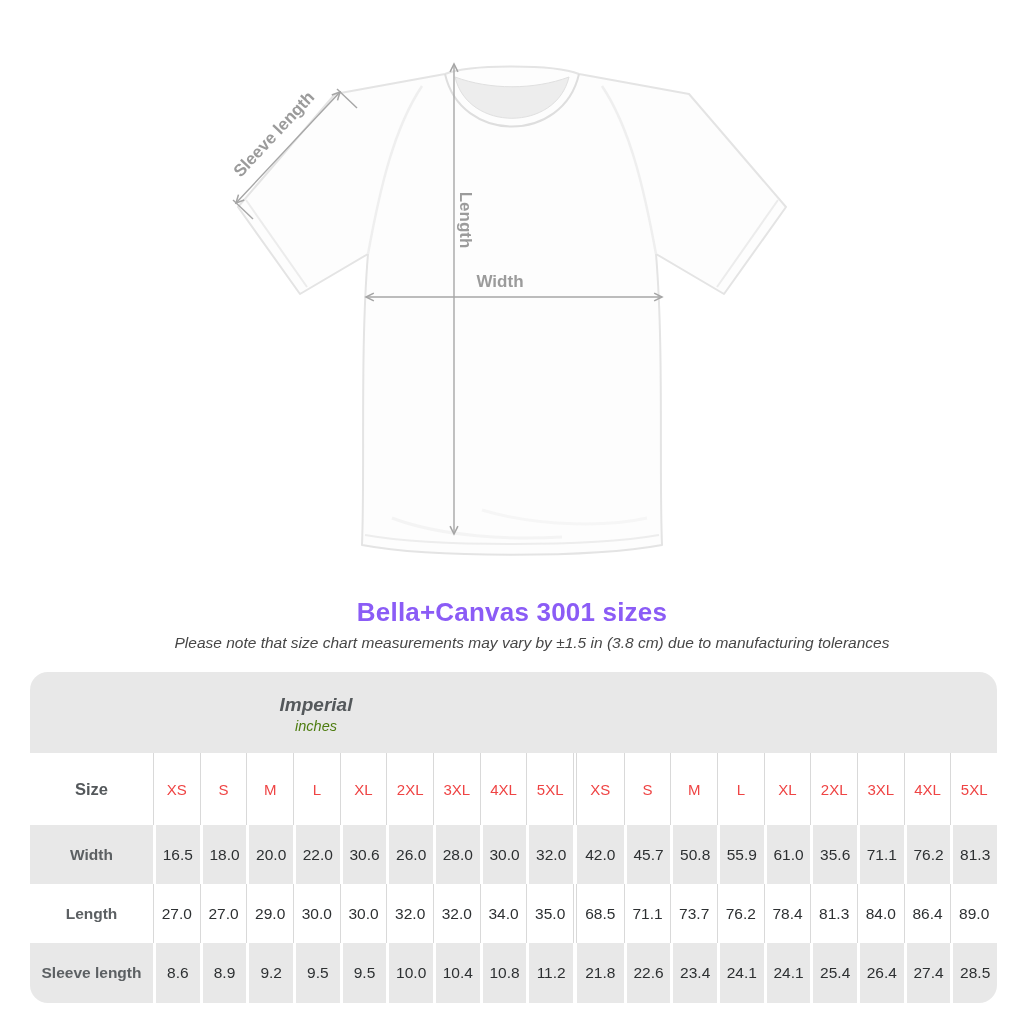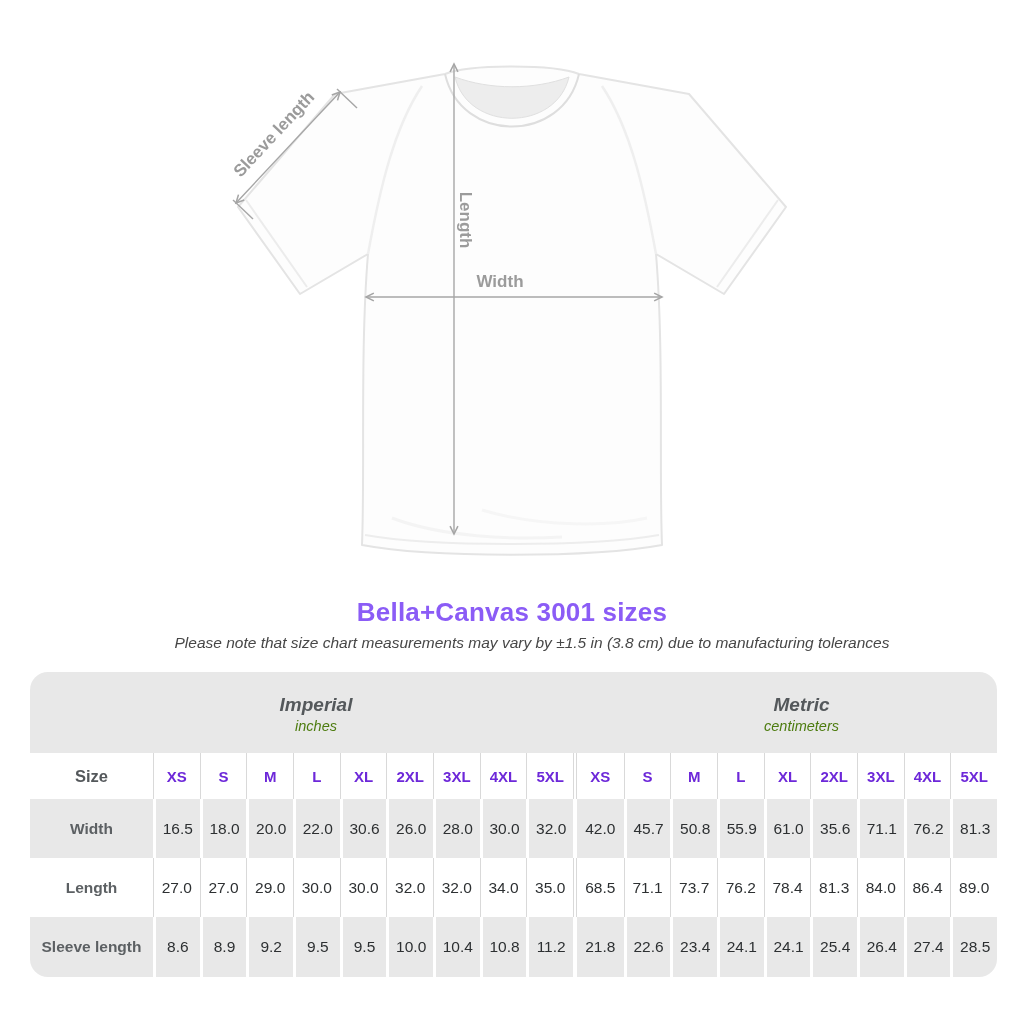--- a/index.html
+++ b/index.html
@@ -29,23 +29,23 @@
   }
   .ugroup{display:flex;flex-direction:column;align-items:center;justify-content:center;padding-top:4px;margin-left:29px;}
   .g1{grid-column:1/11;}
   .g2{grid-column:12/21;}
   .uname{font-size:19px;font-weight:bold;font-style:italic;color:#54585b;line-height:22px;}
   .uunit{font-size:14.5px;font-style:italic;color:#4d7c0f;line-height:20px;}
   .trow{
     display:grid;grid-template-columns:123px repeat(9,1fr) 4px repeat(9,1fr);
     height:59px;
   }
-  .thead{height:46px;}
+  .thead{height:72px;}
   .cell{display:flex;align-items:center;justify-content:center;font-size:15.5px;color:#2d3032;}
-  .thead .cell{font-weight:bold;color:#6d28d9;font-size:15px;}
+  .thead .cell{font-weight:normal;color:#ef4444;font-size:15px;}
   .cell.corner{font-weight:bold;color:#54585b;font-size:16.5px;}
   .cell.rlabel{font-weight:bold;color:#5c6063;font-size:15.5px;}
   .white{background:#ffffff;}
   .gray{background:#e8e8e8;}
   
   .white > *:not(:first-child){border-left:1px solid #d9d9d9;}
   .gray  > *:not(:first-child){border-left:3px solid #ffffff;}
   .gdiv{background:#ffffff;}
   .white .gdiv{border-left:1px solid #d9d9d9;border-right:1px solid #d9d9d9;}
   .gray .gdiv{border-left:none;}
@@ -99,24 +99,20 @@
 <div class="title">Bella+Canvas 3001 sizes</div>
 <div class="note">Please note that size chart measurements may vary by ±1.5 in (3.8 cm) due to manufacturing tolerances</div>
 
 <div class="sizetable">
 
   <div class="band">
     <div class="ugroup g1">
       <div class="uname">Imperial</div>
       <div class="uunit">inches</div>
     </div>
-    <div class="ugroup g2">
-      <div class="uname">Metric</div>
-      <div class="uunit">centimeters</div>
-    </div>
   </div>
 
   <div class="trow thead white">
     <div class="cell corner">Size</div>
     <div class="cell">XS</div>
     <div class="cell">S</div>
     <div class="cell">M</div>
     <div class="cell">L</div>
     <div class="cell">XL</div>
     <div class="cell">2XL</div>

